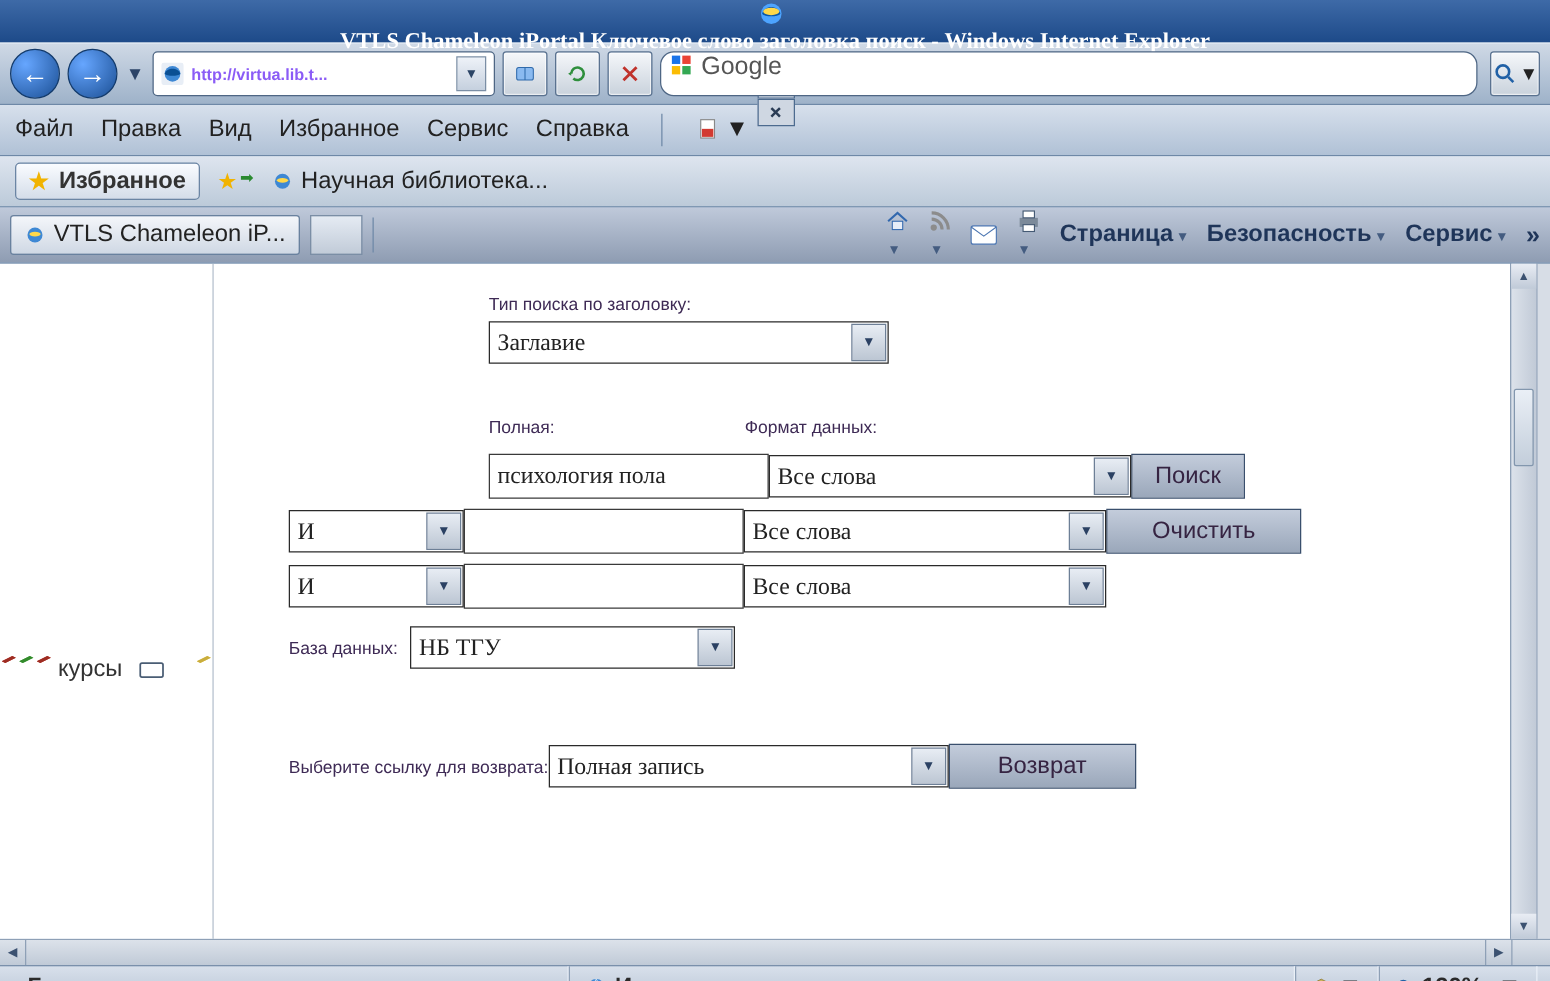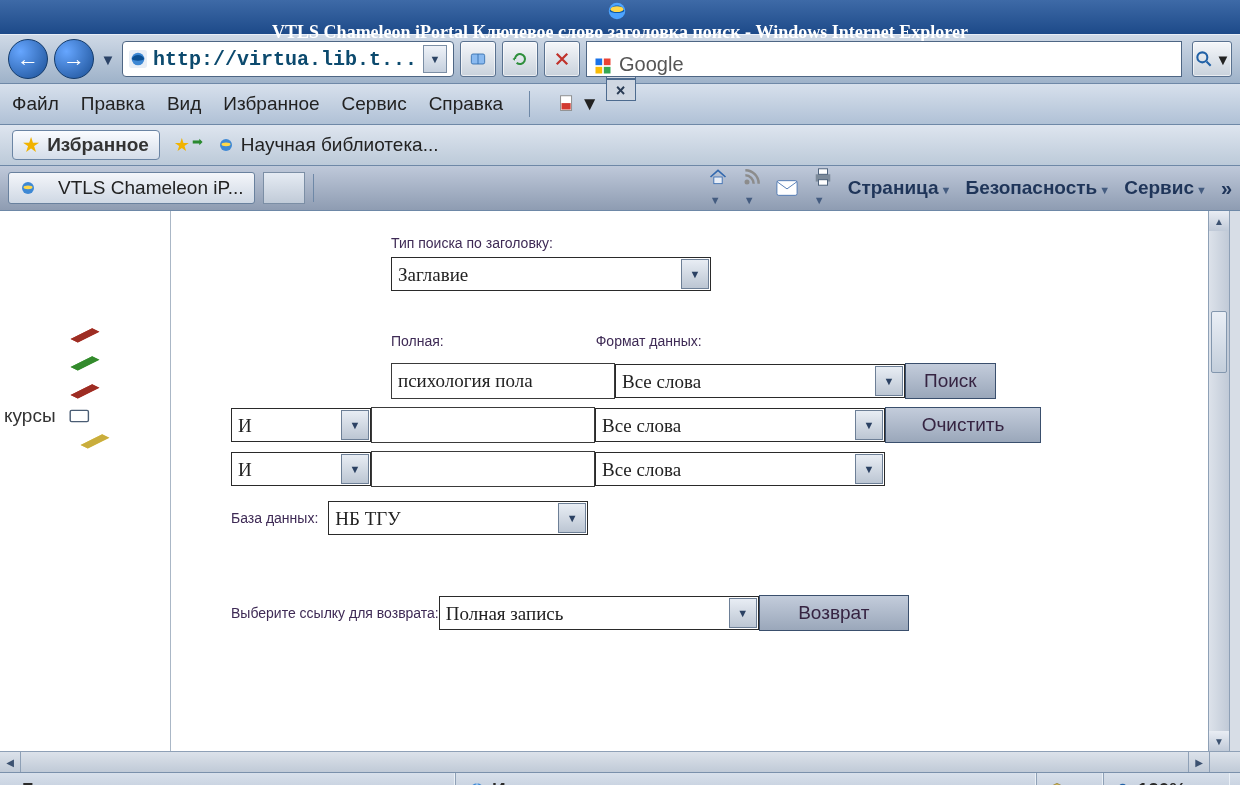--- a/index.html
+++ b/index.html
@@ -10,41 +10,41 @@
   .titlebar .ie-e{width:22px;height:22px;margin-right:6px}
   .titlebar .spacer{flex:1}
   .winbtn{width:28px;height:22px;margin-left:1px;background:#cfd7e2;border:1px solid #4d6b8f;display:flex;align-items:center;justify-content:center;font-family:monospace;font-weight:bold;font-size:14px;color:#2a3c55}
   .winbtn.close{font-size:17px}
   
   .navrow{display:flex;align-items:center;height:48px;background:linear-gradient(#cfd9e6,#9eb2c9);padding:0 8px;gap:6px;border-top:1px solid #e8eef6;border-bottom:1px solid #6e88a7}
   .navrow .circle{width:38px;height:38px;border-radius:50%;background:radial-gradient(circle at 30% 30%,#66a6ff,#1a4e93);border:1px solid #123a6b;display:flex;align-items:center;justify-content:center;color:#fff;font-size:22px;font-weight:bold}
   .navrow .dd-tri{width:16px;display:flex;align-items:center;justify-content:center;color:#2b4367}
   .addr-pill{flex:0 0 260px;height:34px;background:#fff;border:1px solid #4e6684;border-radius:4px;display:flex;align-items:center;padding:0 6px;gap:6px}
   .addr-pill .sitefav{width:18px;height:18px}
-  .addr-pill .addr-text{flex:1;font-family:Liberation Mono, monospace;font-size:20px;font-weight:bold;color:#0c4a6e;white-space:nowrap;overflow:hidden}
+  .addr-pill .addr-text{flex:1;font-family:Liberation Sans, sans-serif;font-size:13px;font-weight:bold;color:#8b5cf6;white-space:nowrap;overflow:hidden}
   .addr-pill .addr-caret{width:22px;height:26px;border:1px solid #7b8ea5;background:linear-gradient(#eef2f8,#c5d0de);display:flex;align-items:center;justify-content:center;font-size:11px;color:#2b4465}
   .toolbtn{width:34px;height:34px}
-  .searchbox{flex:1;height:34px;background:#fff;border:1px solid #4e6684;border-radius:0;display:flex;align-items:flex-end;padding-left:6px;gap:6px;font-size:20px;color:#555}
+  .searchbox{flex:1;height:34px;background:#fff;border:1px solid #4e6684;border-radius:11px;display:flex;align-items:flex-start;padding-left:6px;gap:6px;font-size:20px;color:#555}
   .searchbtn{width:38px;height:34px;margin-left:4px}
   
   .menubar{display:flex;align-items:center;height:40px;background:linear-gradient(#d7e0ec,#b0c1d6);padding:0 12px;gap:22px;border-bottom:1px solid #6e88a7;font-size:19px;color:#222}
   .menubar .sep{width:1px;height:26px;background:#6e88a7;margin:0 4px}
   .menubar .glyph{display:inline-flex;align-items:center;gap:2px}
   
   .favbar{display:flex;align-items:center;height:40px;background:linear-gradient(#dee5ef,#bccad9);padding:0 12px;gap:14px;border-bottom:1px solid #6e88a7;font-size:19px}
   .favtab{display:inline-flex;align-items:center;gap:8px;padding:3px 10px;border:1px solid #6b85a4;border-radius:4px;background:linear-gradient(#fafcff,#d4dde9);font-weight:bold;color:#333}
   .star{color:#f1b300;font-size:18px}
   
   .tabrow{display:flex;align-items:center;height:44px;background:linear-gradient(#bfc9da,#8e9cb2);padding:0 8px;gap:8px;border-bottom:1px solid #6e88a7;font-size:19px}
-  .tabrow .tab{display:flex;align-items:center;background:linear-gradient(#f4f6fa,#cfd8e4);border:1px solid #69819e;border-radius:3px;padding:4px 10px;gap:21px}
+  .tabrow .tab{display:flex;align-items:center;background:linear-gradient(#f4f6fa,#cfd8e4);border:1px solid #69819e;border-radius:3px;padding:4px 10px;gap:6px}
   .tabrow .drop{font-size:11px;color:#445c80;margin-left:2px}
   .tabrow .right{margin-left:auto;display:flex;align-items:center;gap:14px;font-size:19px;font-weight:bold;color:#1f3559}
   
   .content-shell{display:flex;height:612px}
-  .leftcol{width:170px;background:#fff;border-right:1px solid #aab7c6;display:flex;flex-direction:column;align-items:center;padding-top:110px;}
+  .leftcol{width:170px;background:#fff;border-right:1px solid #aab7c6;display:flex;align-items:center;padding-top:110px;}
   .leftcol .ikon{width:36px;height:28px}
   .leftcol .kursy{align-self:stretch;display:flex;align-items:center;gap:10px;padding-left:4px;font-size:19px;color:#333}
   .main{flex:1;background:#fff;position:relative;padding:18px 0 0 60px;overflow:hidden}
   .lbl{font-size:14px;color:#3e2a55;margin:6px 0}
   .row{display:flex;align-items:center;margin:8px 0}
   .sel, .txtin{height:34px;border:1px solid #3a3a3a;background:#fff;font-family:Tahoma;font-size:19px;color:#222;padding:0 6px}
   .sel{appearance:none;-webkit-appearance:none;background-image:none;padding-right:28px;background-color:#fff;border:1px solid #2a2a2a;background:linear-gradient(#ffffff,#ffffff)}
   .selwrap{position:relative;display:inline-block}
   .selwrap .car{position:absolute;right:2px;top:2px;bottom:2px;width:26px;background:linear-gradient(#e8edf4,#bcc6d3);border:1px solid #6d7f96;display:flex;align-items:center;justify-content:center;font-size:11px;color:#2b4163;pointer-events:none}
   .btn{height:36px;border:1px solid #3a4f6d;background:linear-gradient(#c3ccdb,#9aa7ba);padding:0 18px;font-family:Liberation Sans, sans-serif;font-size:19px;color:#362442}

